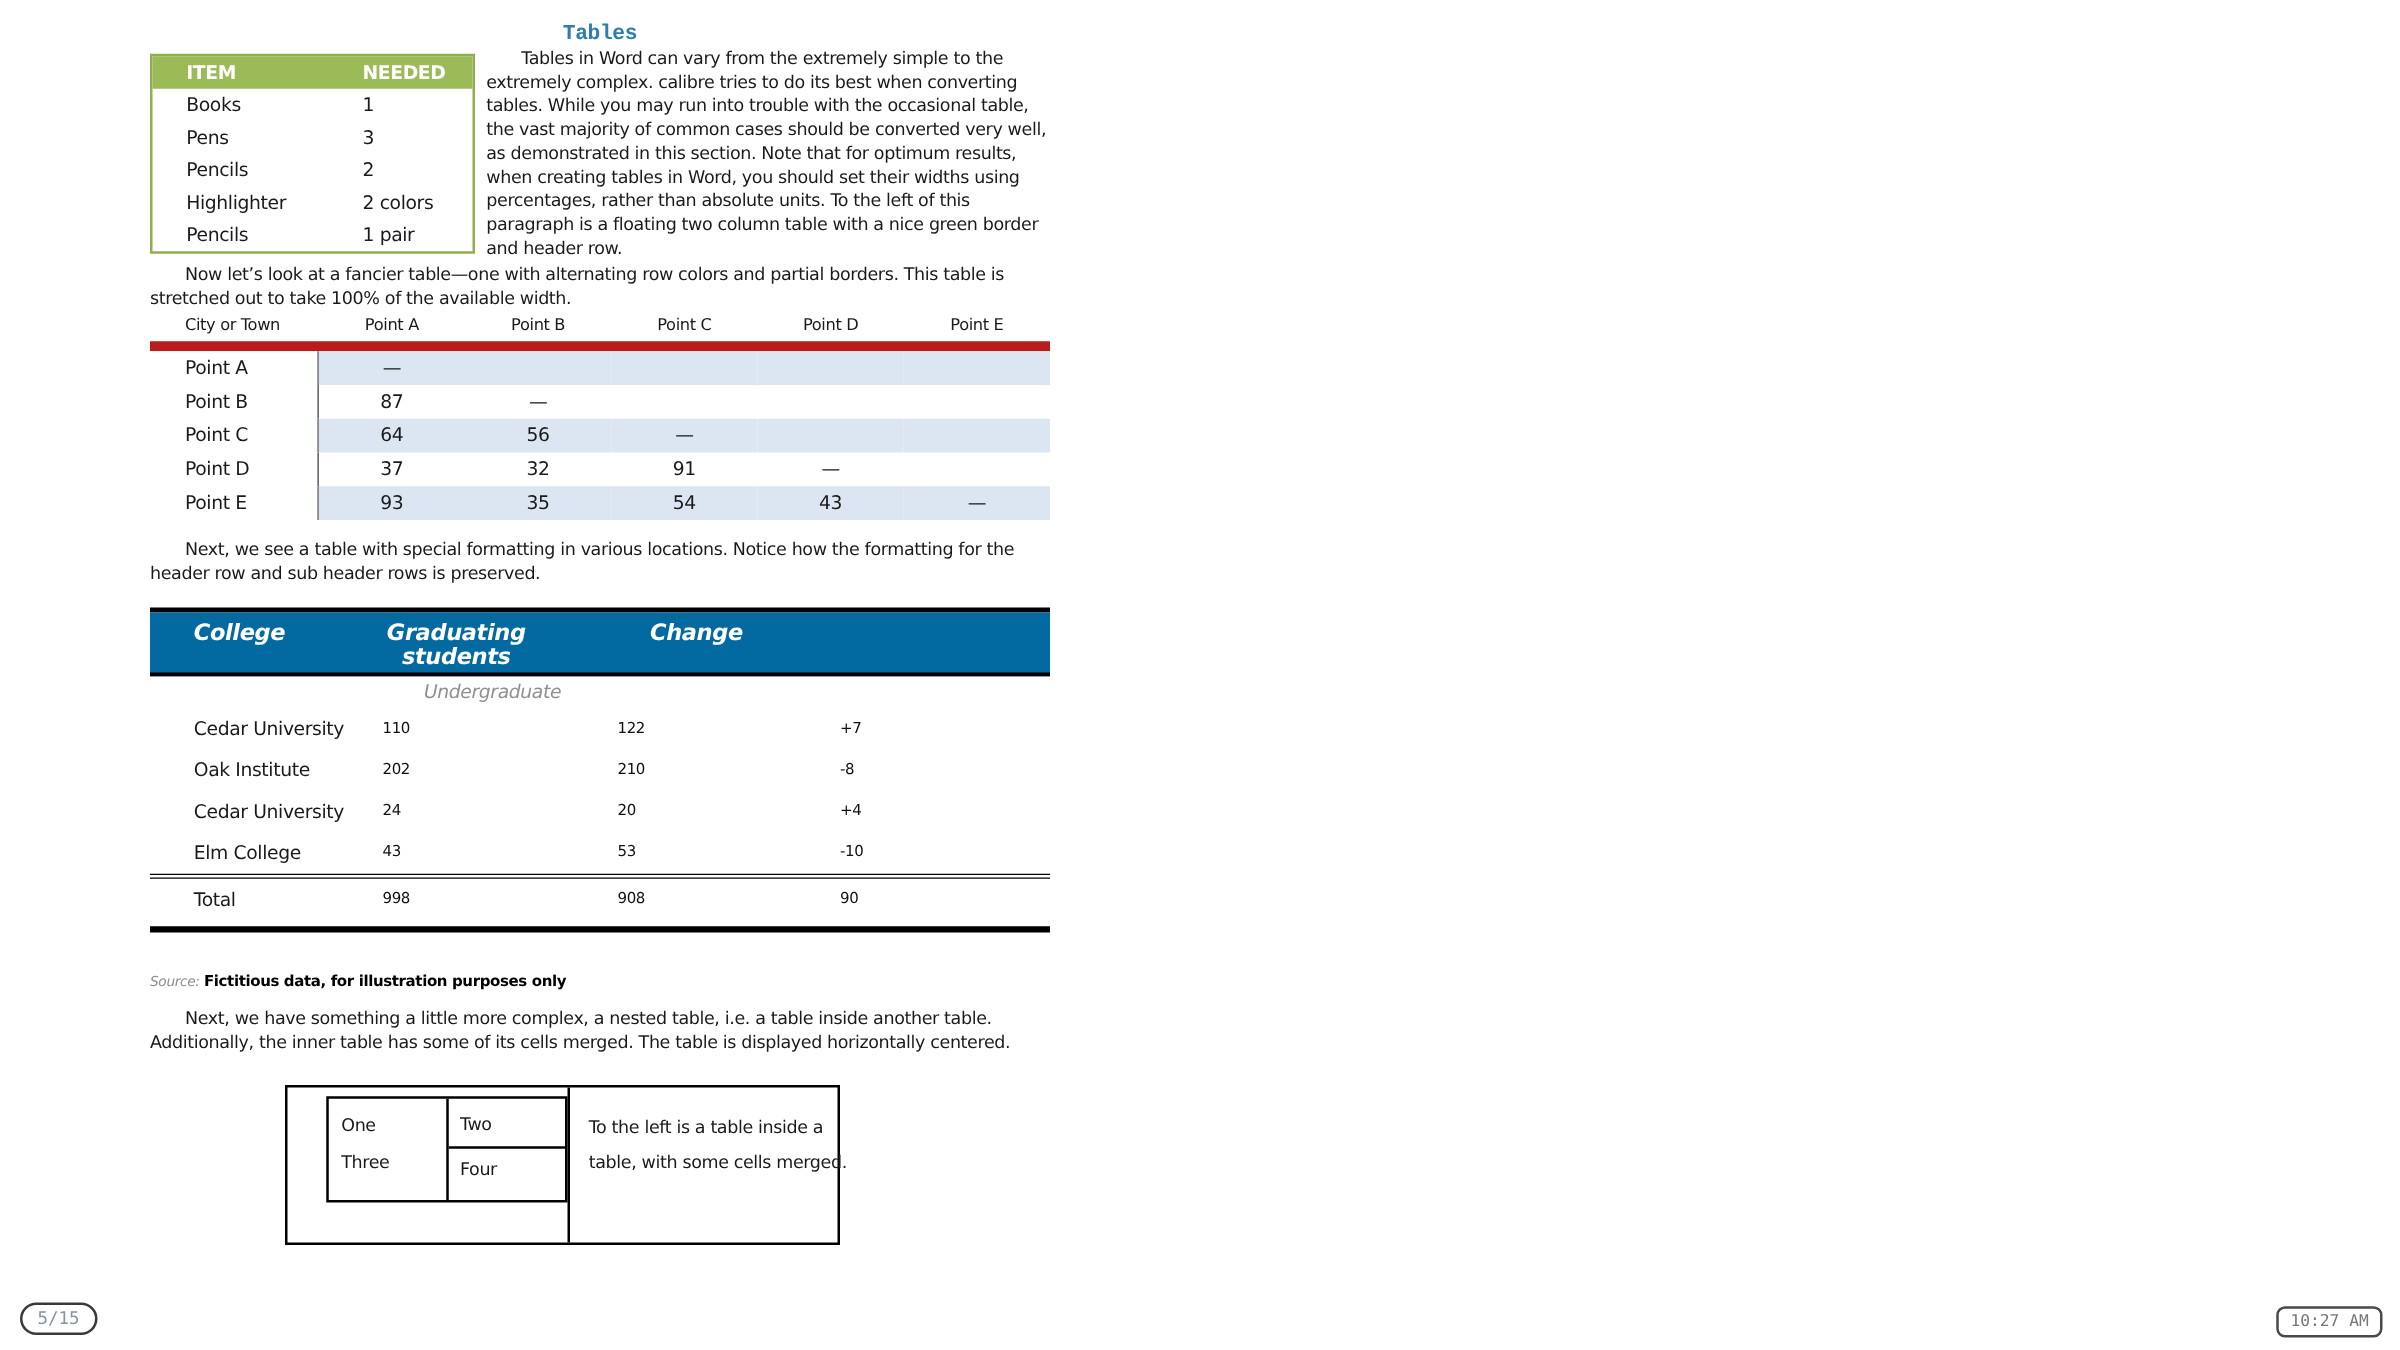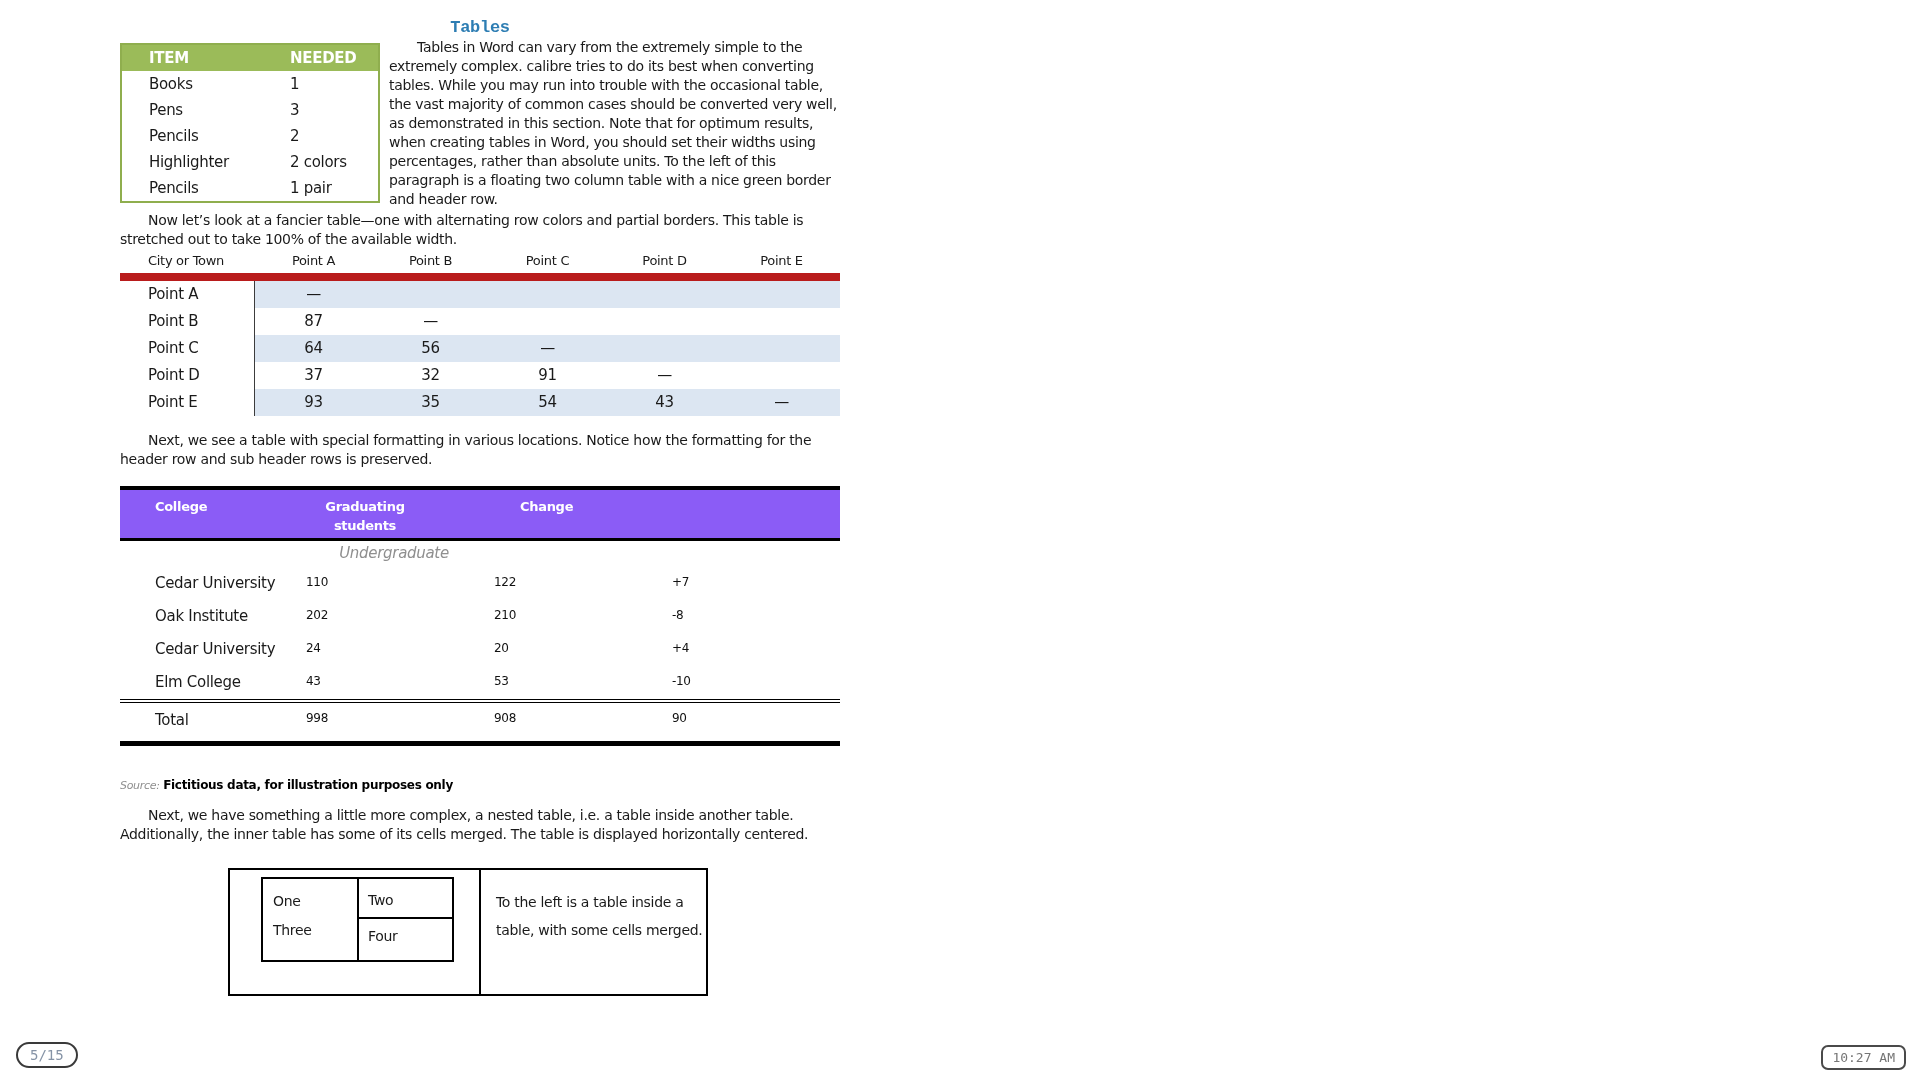--- a/index.html
+++ b/index.html
@@ -37,43 +37,43 @@
   .ct-row{display:grid;grid-template-columns:135px 117px 117px 117px 117px 117px;
           height:27px;line-height:27px;font-size:15px;}
   .ct-label{padding-left:28px;border-right:1px solid #3c3c3c;background:#fff;}
   .ct-cell{text-align:center;}
   .ct-row.stripe .ct-cell{background:#dce6f2;}
 
   .para3{left:120px;top:431px;width:726px;}
 
   
   .college-table{position:absolute;left:120px;top:486px;width:720px;border-top:4px solid #000;}
-  .cg-head{display:grid;grid-template-columns:180px 188px 178px 174px;background:#8b5cf6;
-           border-bottom:3px solid #000;height:48px;color:#fff;font-weight:bold;font-size:13px;line-height:19px;}
+  .cg-head{display:grid;grid-template-columns:180px 188px 178px 174px;background:#0369a1;
+           border-bottom:3px solid #000;height:48px;color:#fff;font-weight:bold;font-size:18px;line-height:19px;font-style:italic;}
   .cg-head .g1{padding:7px 0 0 35px;}
   .cg-head .g2{padding:7px 0 0 38px;}
   .cg-head .g3 .wrapbox{display:block;width:130px;margin-top:7px;text-align:center;}
   .cg-head .g4{padding:7px 0 0 32px;}
   .cg-sub{display:grid;grid-template-columns:180px 188px 1fr;height:26px;}
   .cg-subcell{grid-column:2;text-align:center;font-style:italic;color:#8f8f8f;font-size:15px;line-height:24px;}
   .cg-row{display:grid;grid-template-columns:180px 188px 178px 174px;height:33px;}
   .cg-name{padding:7px 0 0 35px;font-size:15px;}
   .cg-num{padding:8px 0 0 6px;font-size:12px;color:#111;}
   .cg-total{display:grid;grid-template-columns:180px 188px 178px 174px;height:38px;
             border-top:4px double #000;border-bottom:5px solid #000;}
   .cg-total .cg-name{padding-top:8px;}
 
   .source-line{position:absolute;left:120px;top:778px;font-size:12px;}
   .source-label{font-style:italic;color:#8f8f8f;font-size:11px;}
   .source-text{font-weight:bold;color:#000;}
 
   .para4{left:120px;top:806px;width:730px;}
 
   
-  .nested-outer{position:absolute;left:228px;top:868px;width:480px;height:128px;
+  .nested-outer{position:absolute;left:228px;top:868px;width:444px;height:128px;
                 border:2px solid #000;box-sizing:border-box;display:flex;font-size:14px;}
   .no-left{width:258px;border-right:2px solid #000;box-sizing:border-box;}
   .inner-table{display:flex;width:193px;height:85px;margin:7px 0 0 31px;border:2px solid #000;box-sizing:border-box;}
   .in-merged{width:96px;border-right:2px solid #000;box-sizing:border-box;padding:14px 0 0 10px;}
   .in-merged .cell-b{margin-top:13px;}
   .in-right{flex:1;display:flex;flex-direction:column;}
   .in-two{height:40px;border-bottom:2px solid #000;box-sizing:border-box;padding:13px 0 0 9px;}
   .in-four{flex:1;padding:9px 0 0 9px;}
   .no-right{flex:1;padding:18px 0 0 15px;line-height:28px;}
   .no-right p{margin:0;width:210px;}

